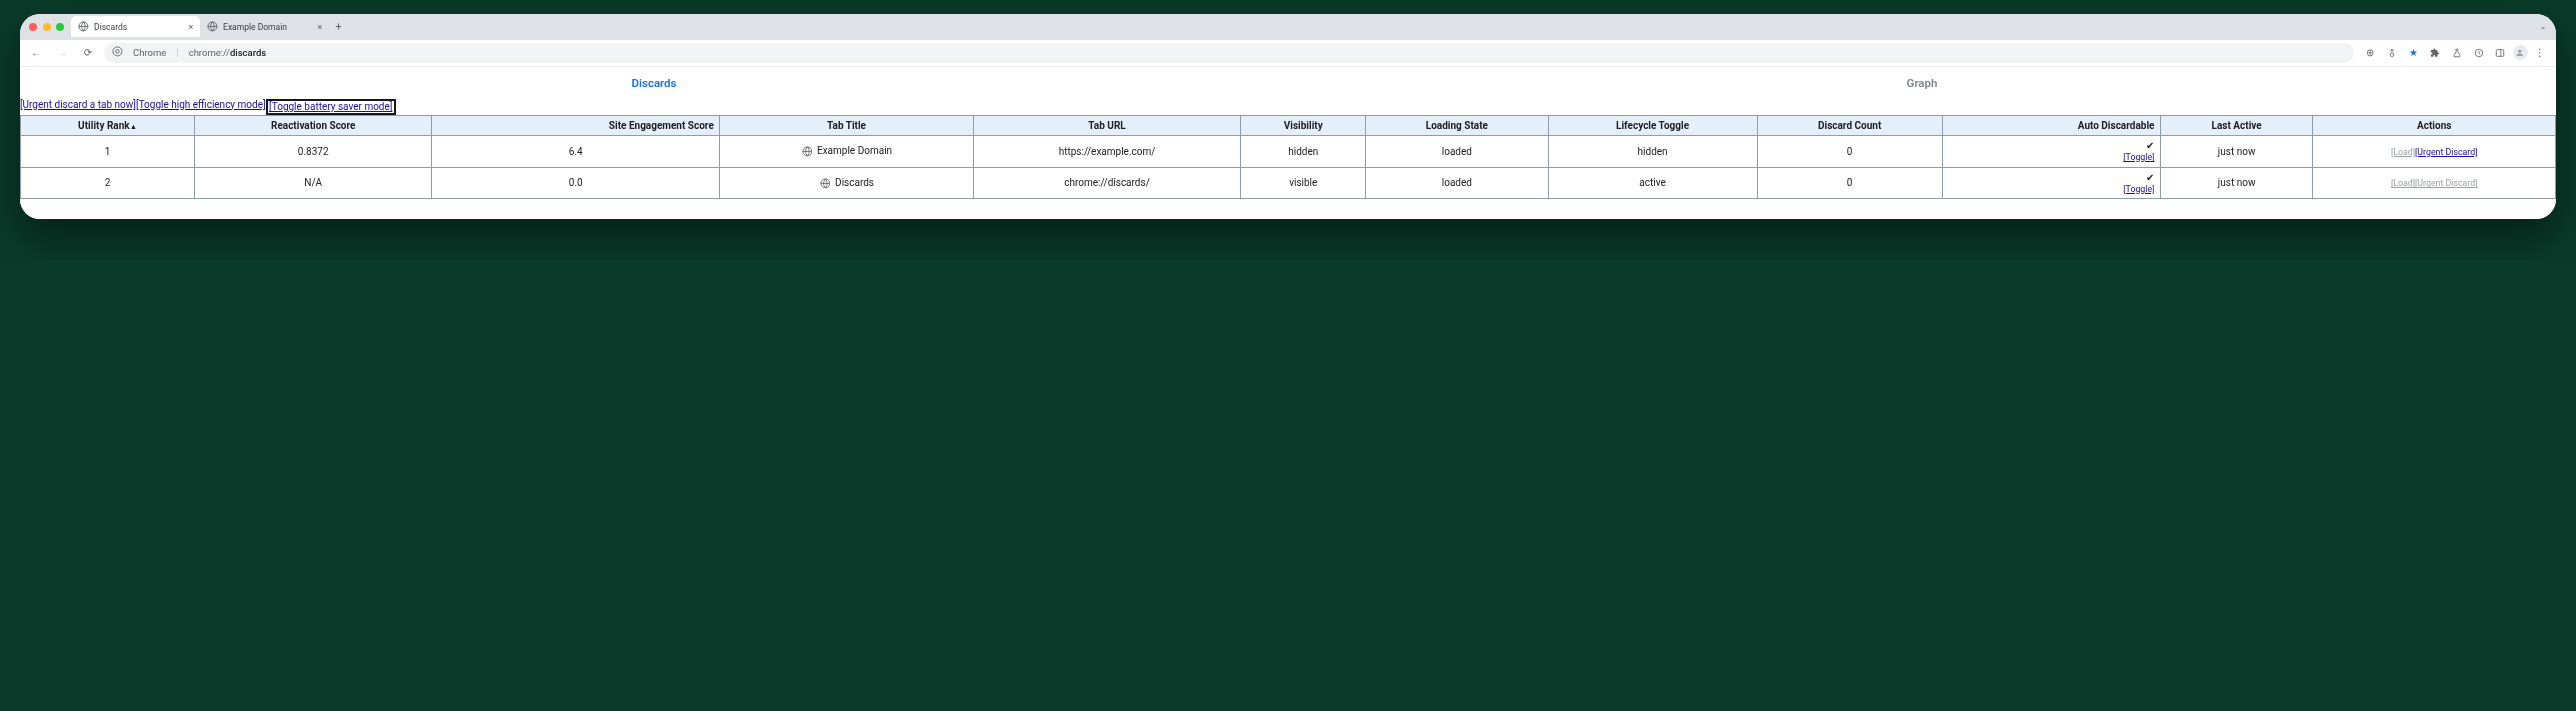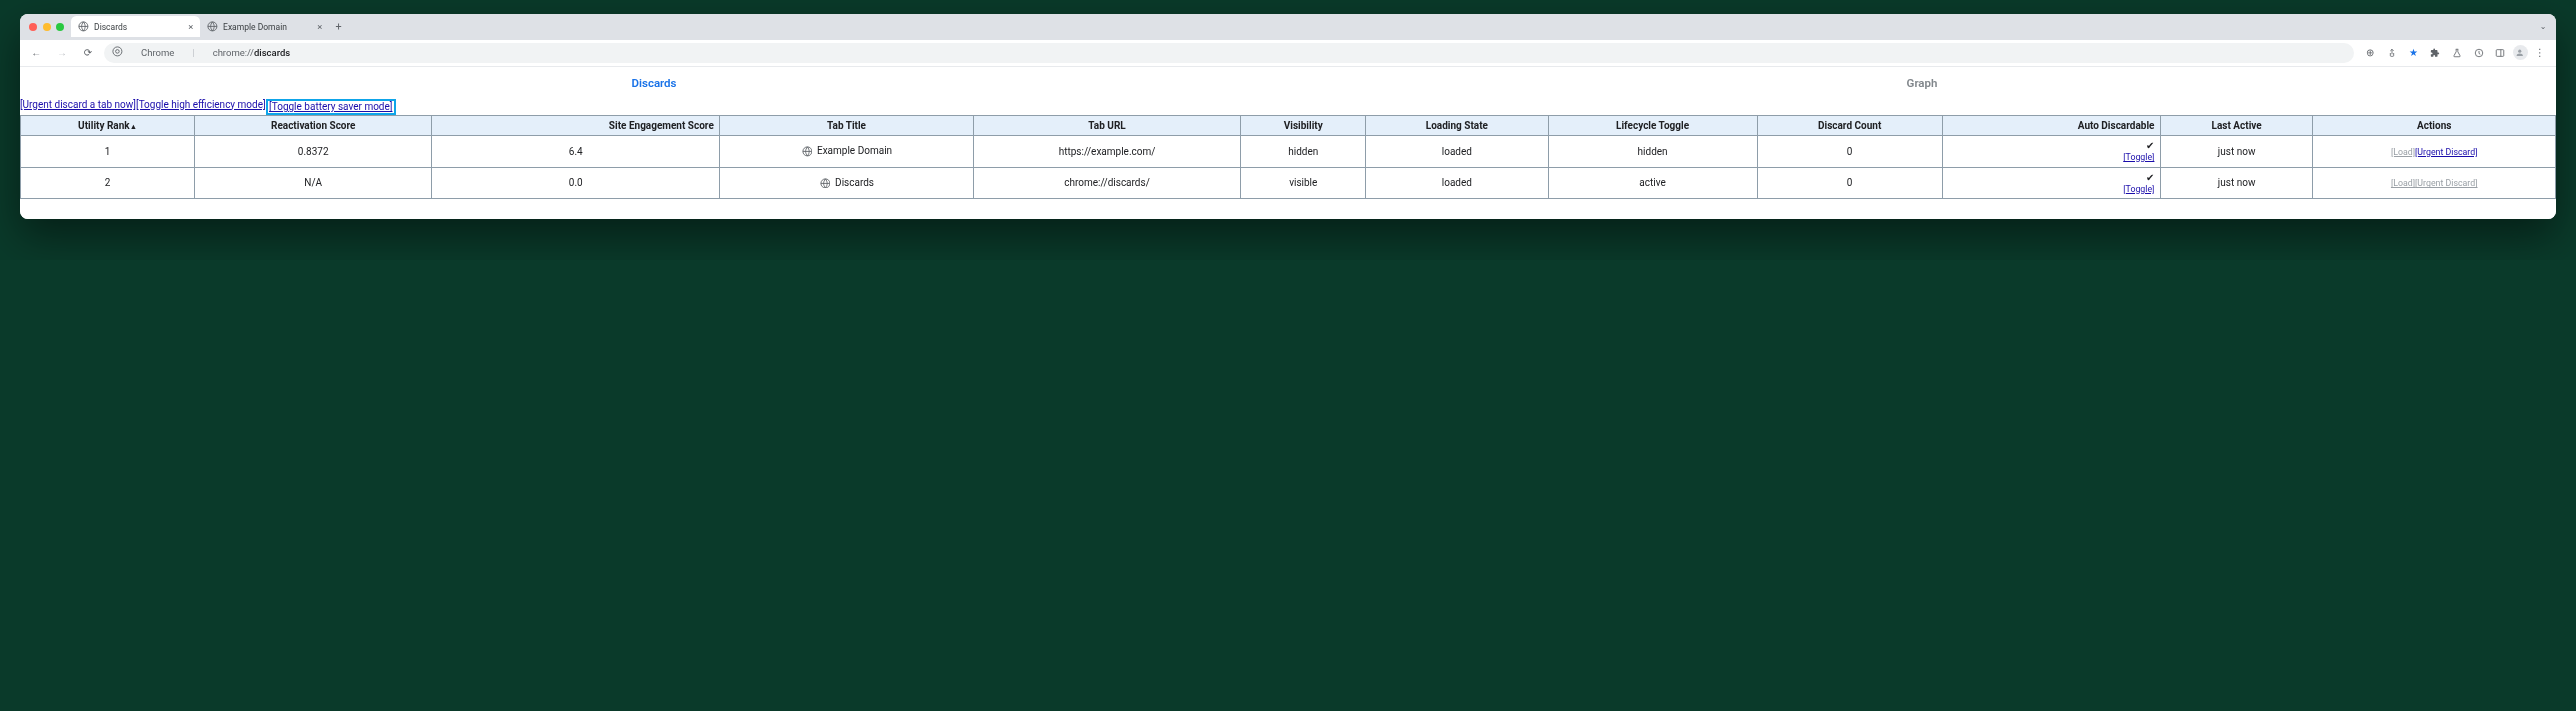--- a/index.html
+++ b/index.html
@@ -3,21 +3,21 @@
 <meta charset="utf-8">
 <style>
   * { box-sizing: border-box; margin: 0; padding: 0; }
   body {
     font-family: -apple-system, BlinkMacSystemFont, "Segoe UI", Roboto, Arial, sans-serif;
     background: #0a3a2a;
     padding: 13.5px 20px 41px 20px;
   }
   .window {
     background: #fff;
-    border-radius: 8px;
+    border-radius: 20px;
     box-shadow: 0 17px 41px rgba(0,0,0,0.45);
     overflow: hidden;
     width: 100%;
   }
   
   .tabstrip {
     background: #dee1e6;
     display: flex;
     align-items: center;
     height: 26px;
@@ -59,21 +59,21 @@
   .tbtn { width:19px;height:19px;display:flex;align-items:center;justify-content:center;color:#5f6368;font-size:10px;cursor:pointer;border-radius:50%; }
   .tbtn.disabled { color:#bfc2c7; cursor:default; }
   .omnibox {
     flex:1;
     height:20px;
     background:#f1f3f4;
     border-radius:10px;
     display:flex;
     align-items:center;
     padding:0 8px;
-    gap:18px;
+    gap:10px;
     color:#5f6368;
     font-size:9.5px;
   }
   .omnibox .prefix { color:#5f6368; }
   .omnibox .sep { color:#bfc2c7; }
   .omnibox .path b { color:#202124; font-weight:500; }
   .right-icons { display:flex; gap:2.7px; align-items:center; }
   .right-icons .tbtn { font-size:10px; }
   .star { color:#1a73e8; }
   .avatar { width:15px;height:15px;border-radius:50%;background:#e8eaed;display:flex;align-items:center;justify-content:center;font-size:8px;color:#80868b; }
@@ -97,21 +97,21 @@
     display:flex;
     padding:0;
     font-size:10px;
   }
   .action-links a {
     color:#1a0dab;
     text-decoration:underline;
     cursor:pointer;
   }
   .highlight-box {
-    border:2px solid #0ea5e9;
+    border:2px solid #0f172a;
     padding:0.7px 1.4px;
     display:inline-block;
   }
   table.discards {
     width:100%;
     border-collapse:collapse;
     font-size:10px;
     color:#202124;
   }
   table.discards th, table.discards td {

